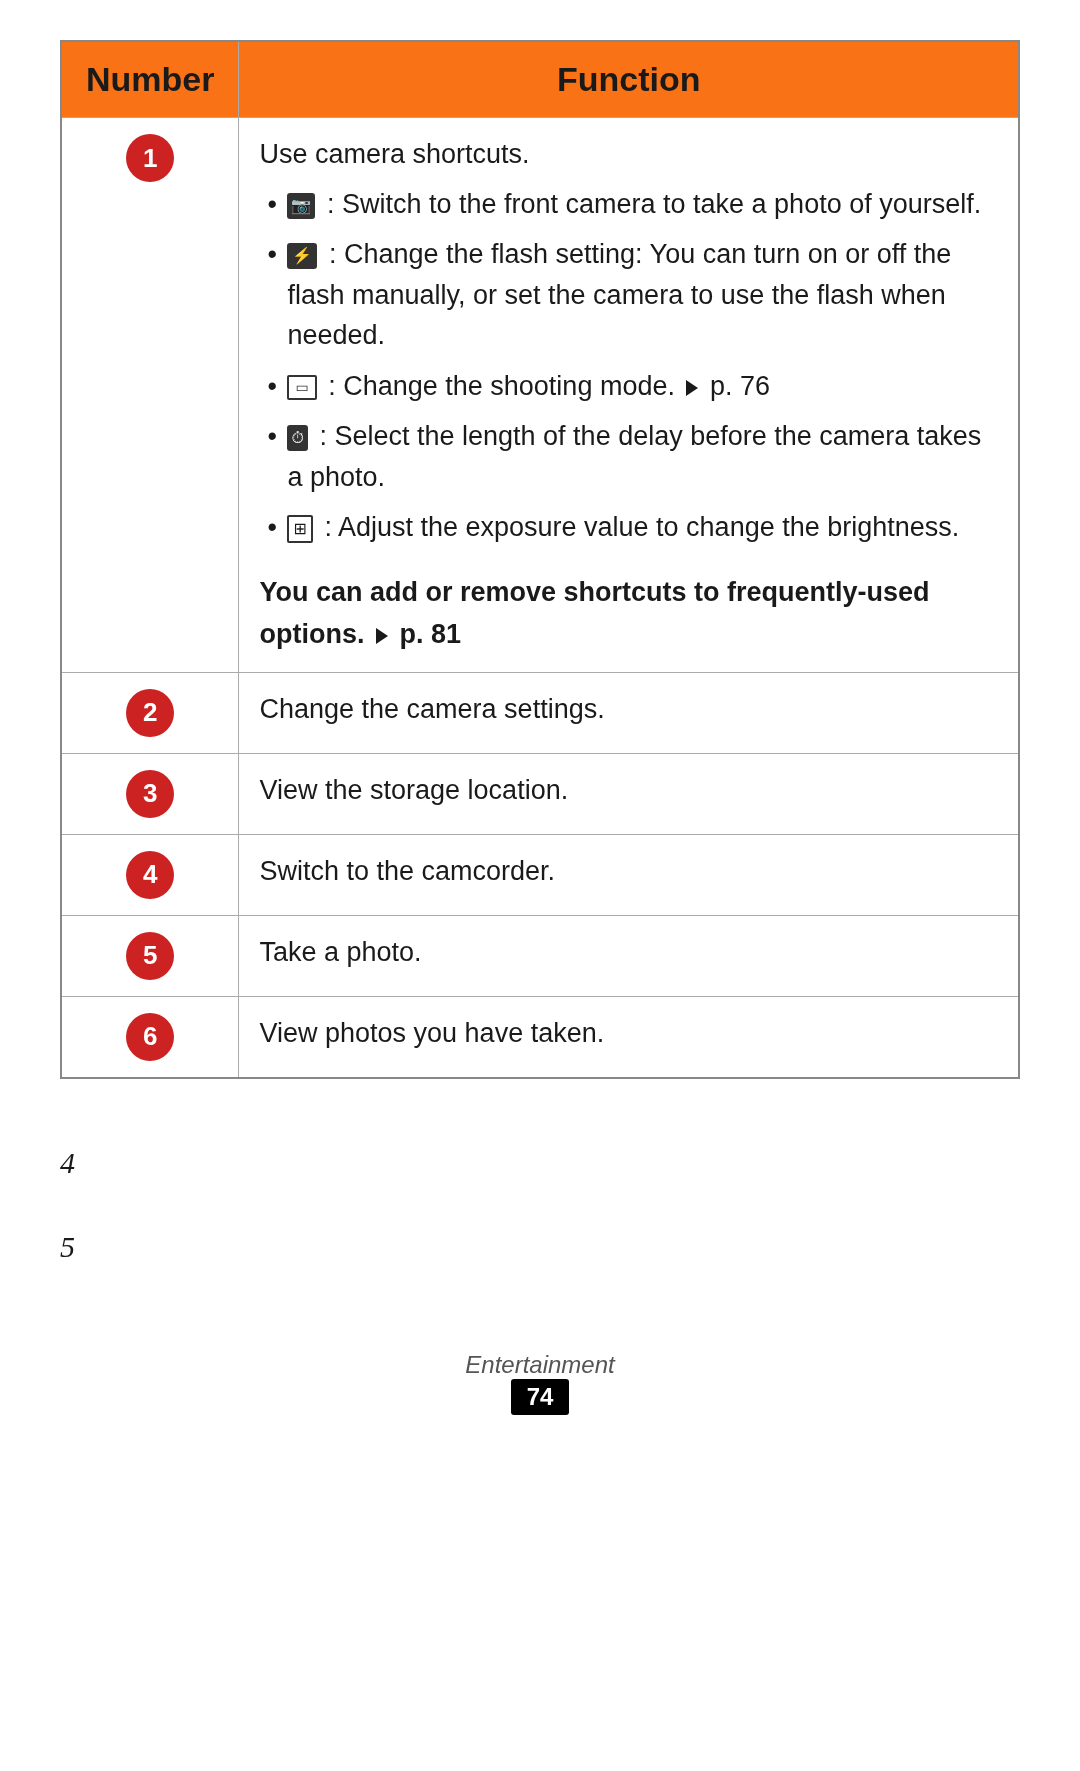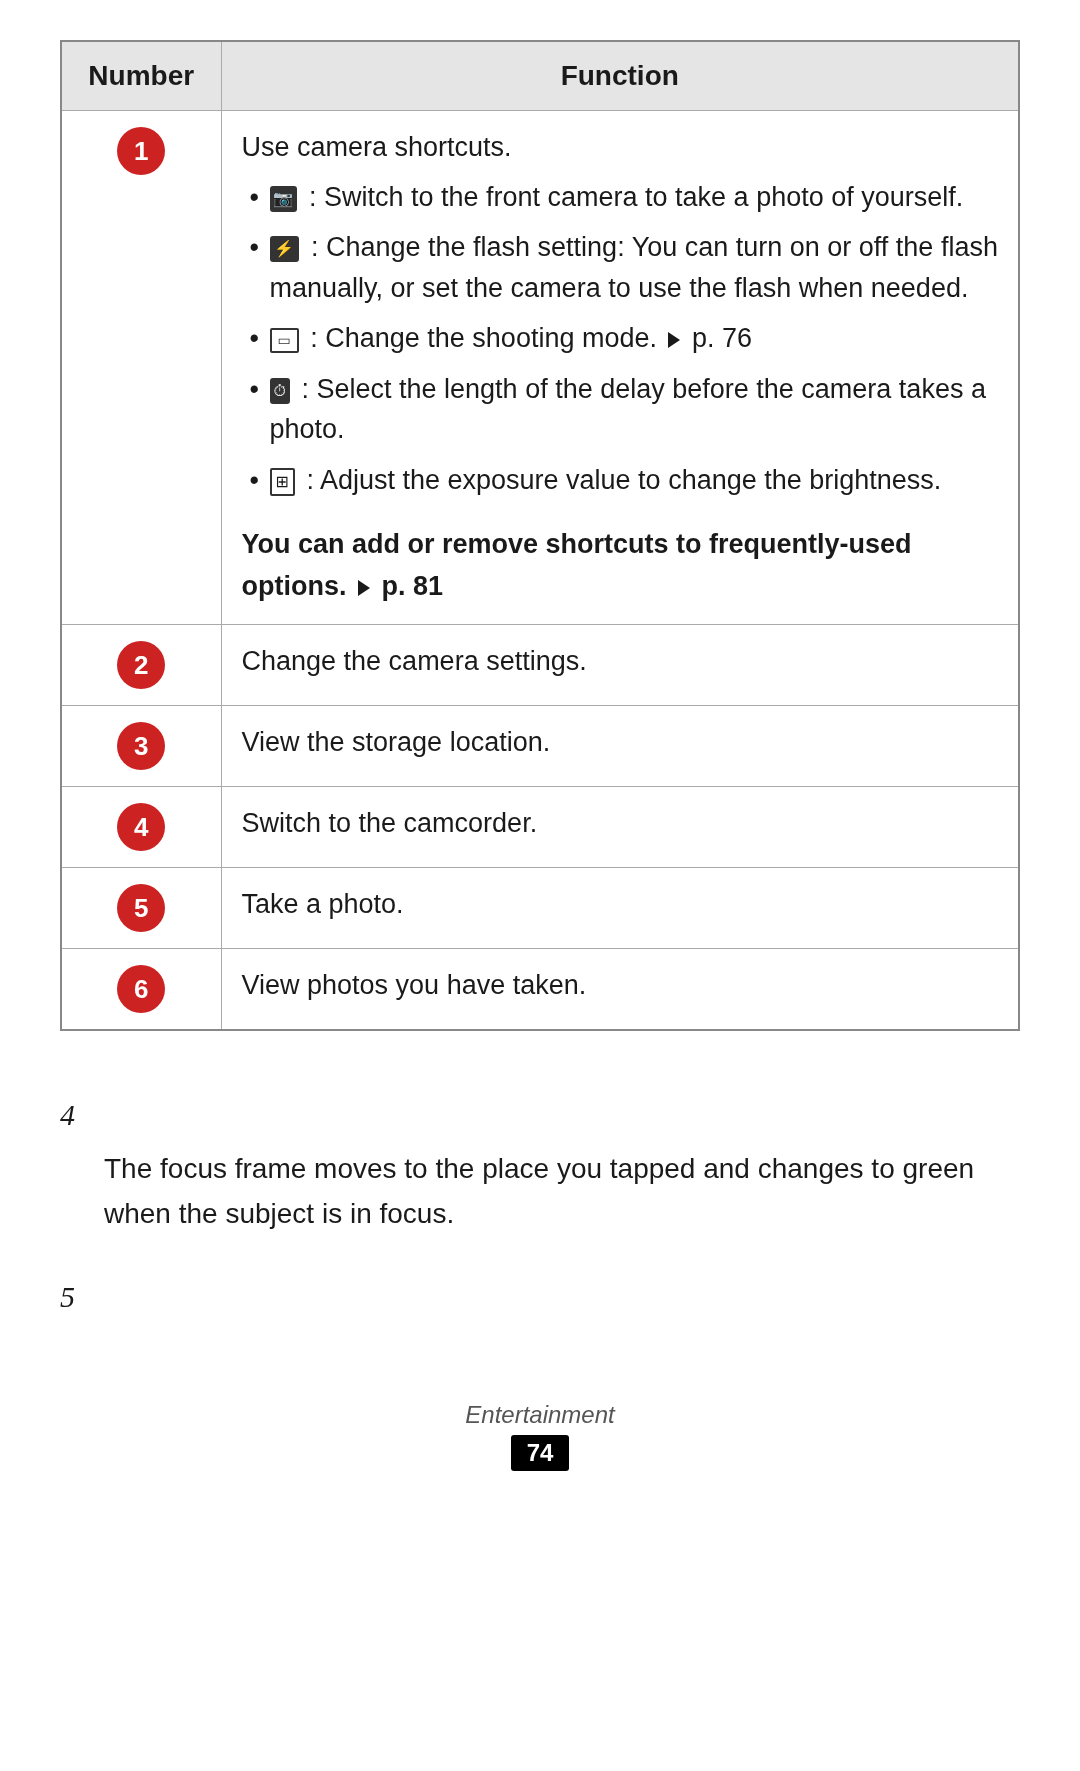--- a/index.html
+++ b/index.html
@@ -26,22 +26,22 @@
     }
 
     .table-container th,
     .table-container td {
       border: 1.5px solid #aaa;
       padding: 16px 20px;
       vertical-align: top;
     }
 
     .table-header-row th {
-      background: #e5e5e5;
-      font-size: 28px;
+      background: #f97316;
+      font-size: 34px;
       font-weight: bold;
       font-family: Arial, sans-serif;
       padding: 18px 24px;
       vertical-align: middle;
     }
 
     .table-header-row th:first-child {
       width: 160px;
       text-align: center;
     }
@@ -132,21 +132,20 @@
     .page-footer {
       text-align: center;
       margin-top: 80px;
       font-family: Arial, sans-serif;
     }
 
     .page-footer .footer-label {
       font-style: italic;
       font-size: 24px;
       color: #555;
-      margin-bottom: 6px;
     }
 
     .page-footer .page-number {
       display: inline-block;
       background: #000000;
       color: white;
       font-size: 24px;
       font-weight: bold;
       padding: 4px 16px;
       border-radius: 3px;
@@ -238,21 +237,20 @@
       </td>
       <td class="func-cell">View photos you have taken.</td>
     </tr>
   </tbody>
 </table>
 
 <div class="step-section">
   <div class="step-block">
     <span class="step-number">4</span>
   </div>
-  <div class="step-indent">The focus frame moves to the place you tapped and changes to green when the subject is in focus.</div>
 </div>
 
 <div class="step-section" style="margin-top: 20px;">
   <div class="step-block">
     <span class="step-number">5</span>
   </div>
 </div>
 
 <div class="page-footer">
   <div class="footer-label">Entertainment</div>

